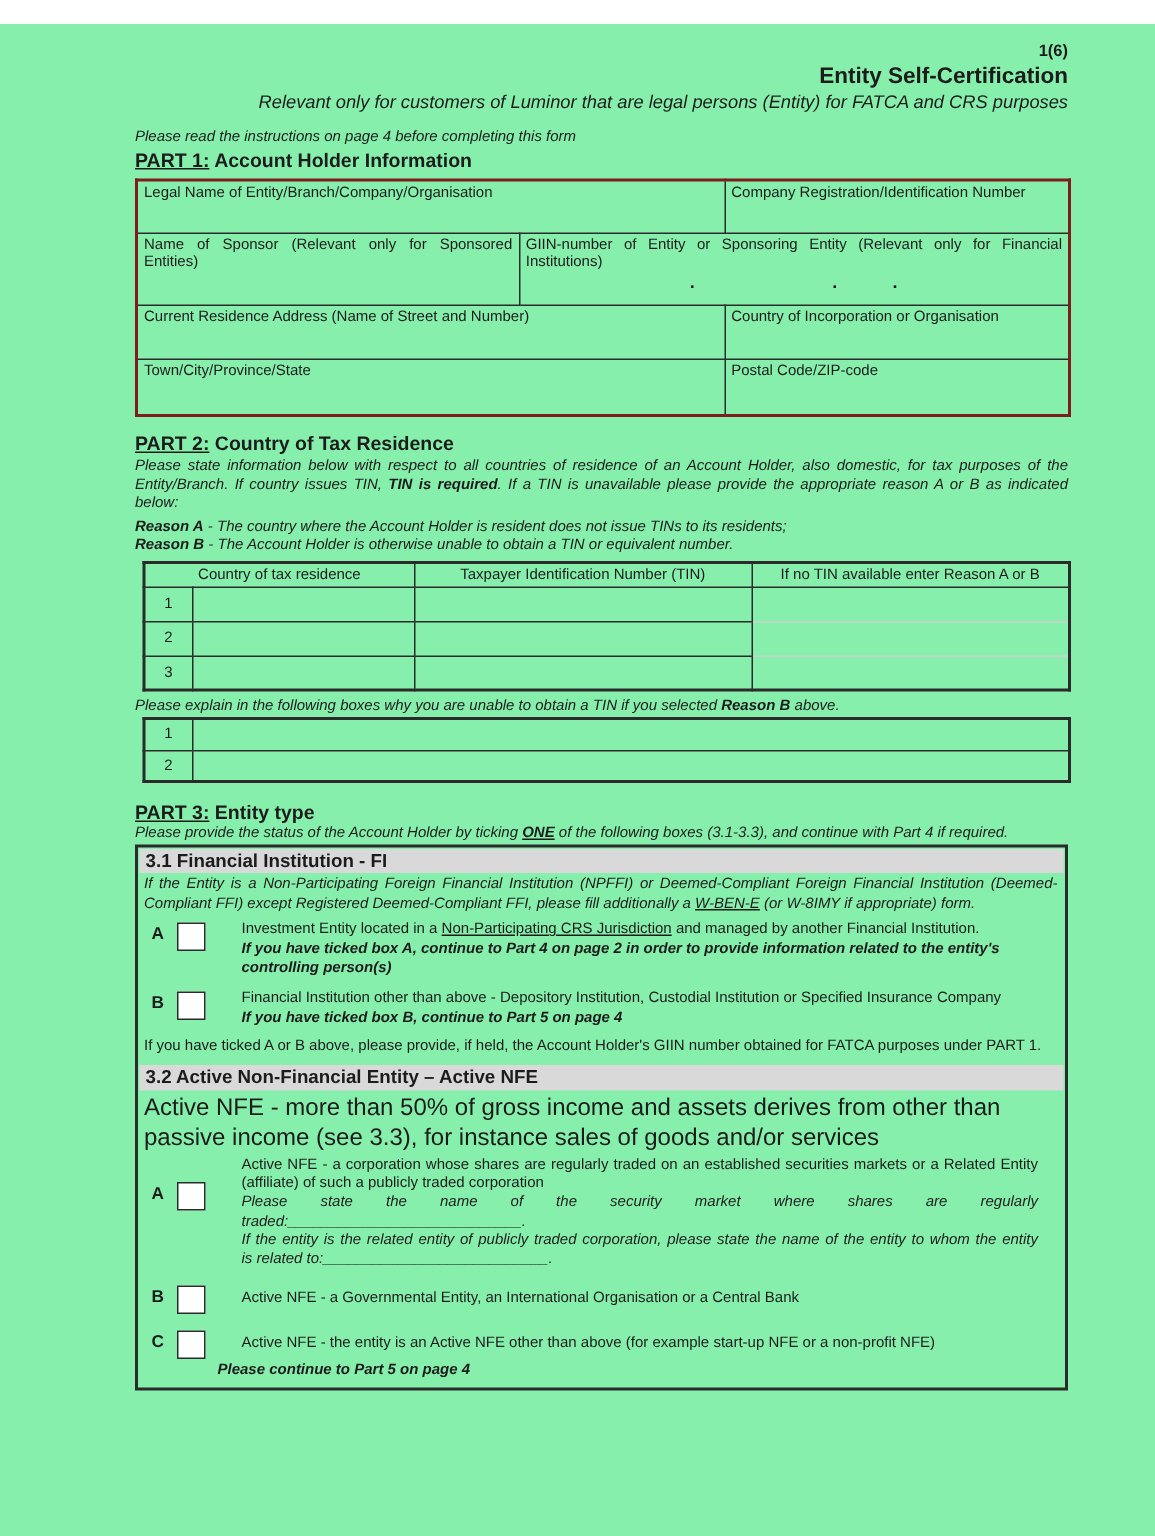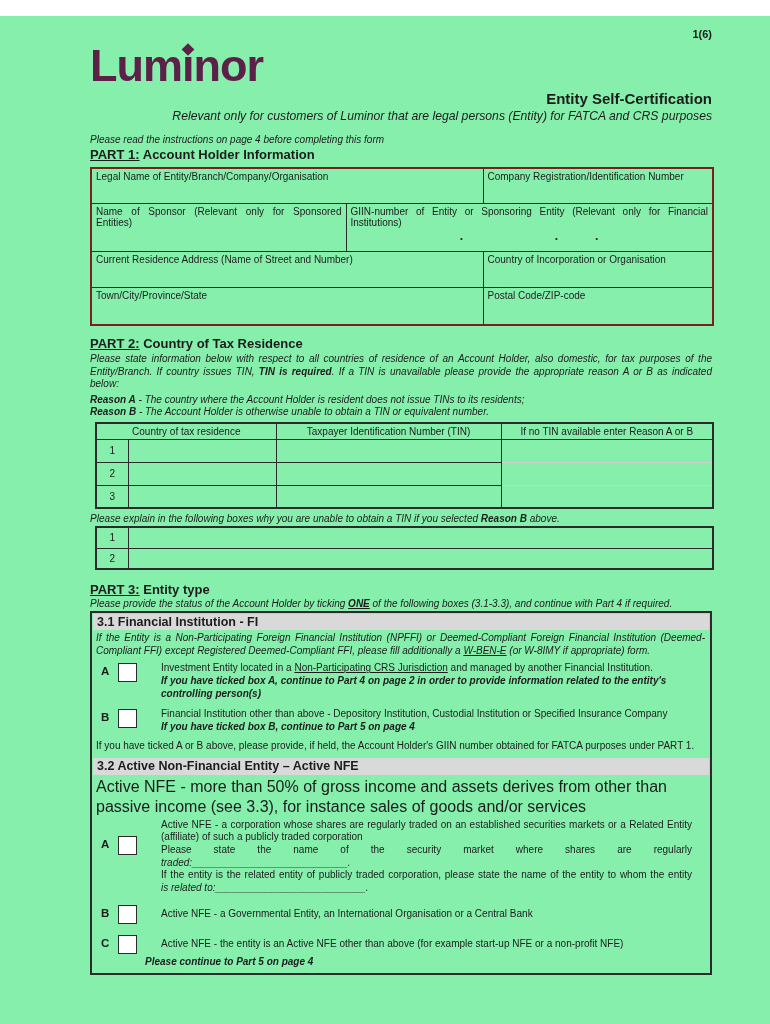--- a/index.html
+++ b/index.html
@@ -68,34 +68,33 @@
   .sdesc-plain { font-size: 16px; line-height: 1.25; padding: 2px 4px 0 3px; }
 
   .item { display: flex; margin-top: 5px; }
   .ihead { flex: 0 0 68px; display: flex; gap: 9px; padding-left: 8px; align-items: flex-start; }
   .ihead.push { margin-top: 16px; }
   .ilabel { font-weight: bold; font-size: 11.5px; padding-top: 3px; }
   .cb { width: 19px; height: 19px; border: 1.5px solid #2b2b2b; background: #fff; flex: 0 0 19px; margin-top: 1px; }
   .itext { flex: 1; font-size: 10px; line-height: 1.26; padding-right: 17px; }
   .inote { font-weight: bold; font-style: italic; }
   .iline { font-style: italic; }
-  .jline { text-align: justify; text-align-last: justify; }
+  .jline { font-style: italic; text-align: justify; text-align-last: justify; }
   .mt8 { margin-top: 8px; }
   .mt10 { margin-top: 10px; }
   .giin-note { font-size: 10px; line-height: 1.3; padding: 0 3px; margin-top: 6px; }
   .footer-note { font-weight: bold; font-style: italic; font-size: 10px; margin: 2px 0 2px 52px; }
 </style>
 </head>
 <body>
 
 <div class="page">
 
   <div class="pagenum">1(6)</div>
 
-  <div class="logo"><span>Lum</span><span class="ichar"><span>ı</span><span class="idot"></span></span><span>nor</span></div>
 
   <div class="titleblock">
     <div class="title">Entity Self-Certification</div>
     <div class="subtitle">Relevant only for customers of Luminor that are legal persons (Entity) for FATCA and CRS purposes</div>
   </div>
 
   <div class="instructions">Please read the instructions on page 4 before completing this form</div>
 
   <div class="part-heading"><span class="u">PART 1:</span> <span>Account Holder Information</span></div>
 

